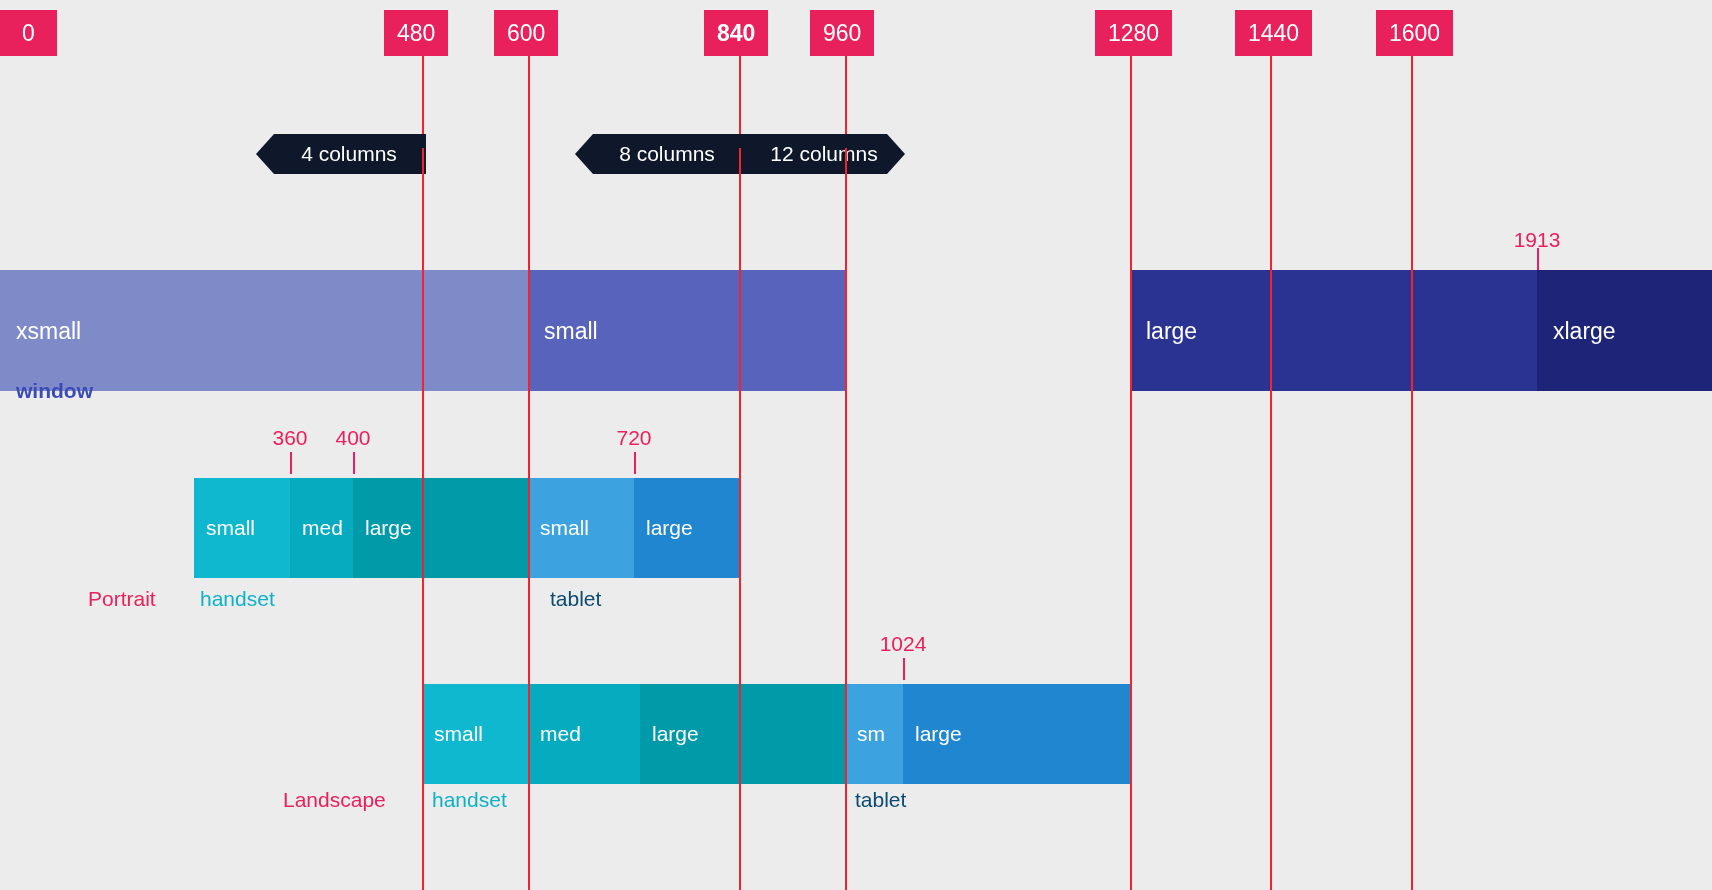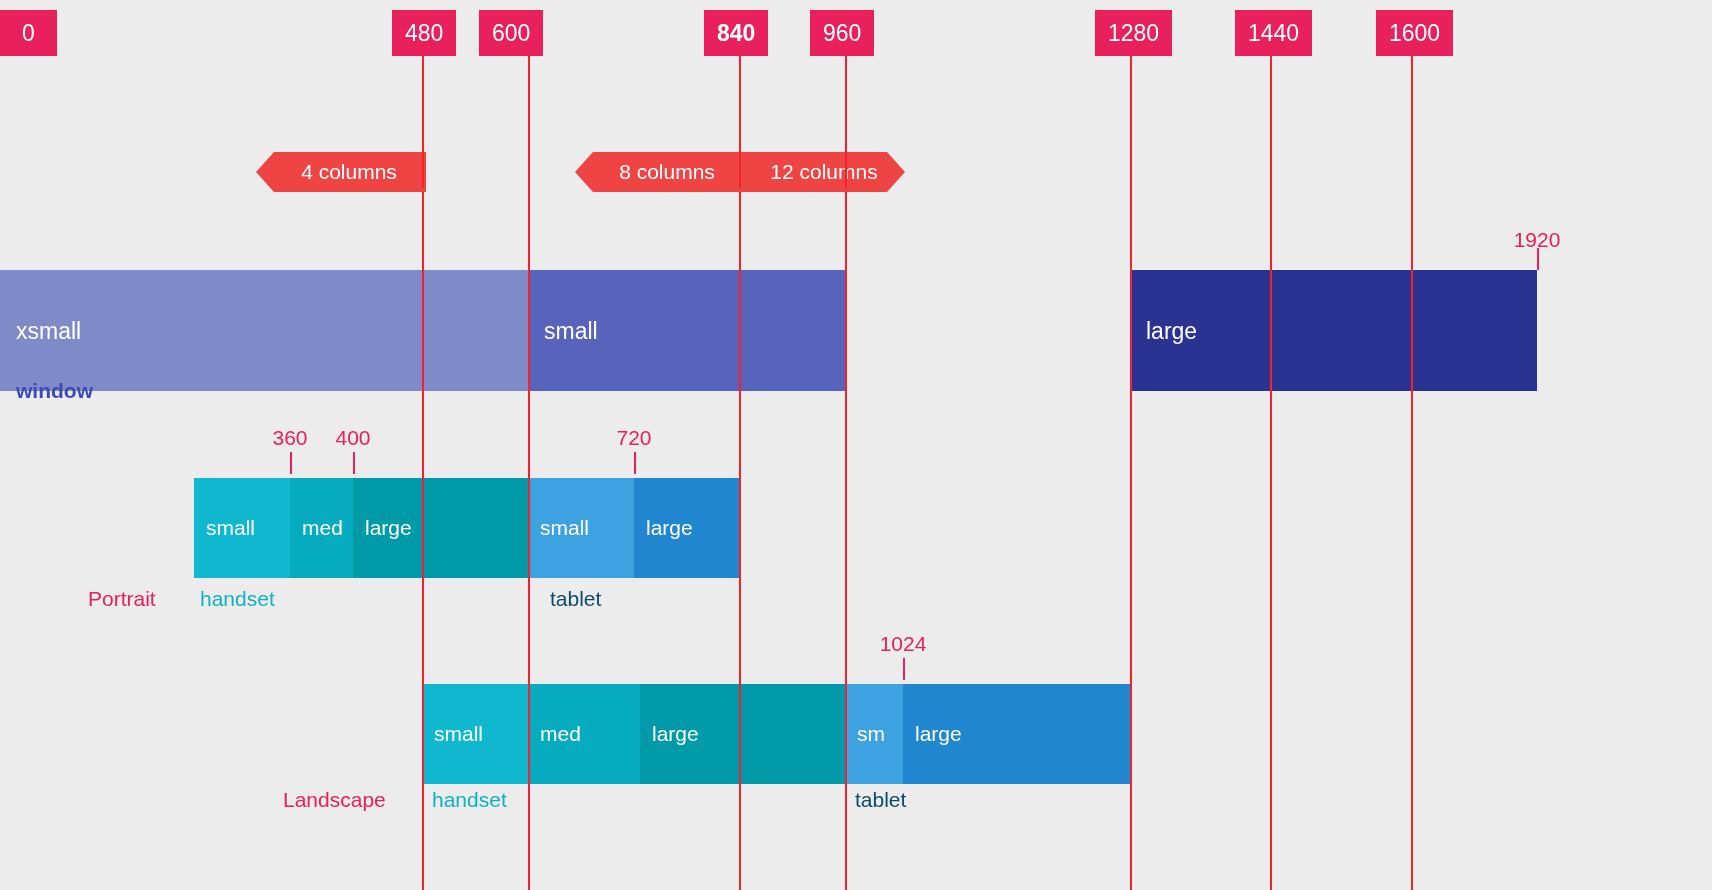--- a/index.html
+++ b/index.html
@@ -42,26 +42,26 @@
     box-sizing: border-box;
     top: 10px;
     white-space: nowrap;
   }
   .badge.left0 { left: 0; padding-left: 22px; padding-right: 22px; text-align: left;}
 
   
   .colbar {
     position: absolute;
     height: 40px;
-    background: #ef4444;
+    background: #0f172a;
     color: #ffffff;
     font-size: 21px;
     line-height: 40px;
     text-align: center;
-    top: 152px;
+    top: 134px;
     box-sizing: border-box;
   }
   .colbar.tip-left {
     clip-path: polygon(18px 0, 100% 0, 100% 100%, 18px 100%, 0 50%);
     padding-left: 16px;
   }
   .colbar.tip-right {
     clip-path: polygon(0 0, calc(100% - 18px) 0, 100% 50%, calc(100% - 18px) 100%, 0 100%);
   }
 
@@ -150,22 +150,22 @@
       <div class="guide" style="left: 528px;"></div>
       <div class="guide" style="left: 739px;"></div>
       <div class="guide" style="left: 845px;"></div>
       <div class="guide" style="left: 1130px;"></div>
       <div class="guide" style="left: 1270px;"></div>
       <div class="guide" style="left: 1411px;"></div>
     </div>
 
   <div id="badges-layer">
       <div class="badge left0" style="left: 0px;">0</div>
-      <div class="badge" style="left: 392px;">480</div>
-      <div class="badge" style="left: 479px;">600</div>
+      <div class="badge" style="left: 384px;">480</div>
+      <div class="badge" style="left: 494px;">600</div>
       <div class="badge" style="left: 704px; font-weight: bold;">840</div>
       <div class="badge" style="left: 810px;">960</div>
       <div class="badge" style="left: 1095px;">1280</div>
       <div class="badge" style="left: 1235px;">1440</div>
       <div class="badge" style="left: 1376px;">1600</div>
     </div>
 
   <div id="columns-layer">
       <div class="colbar tip-left" style="left: 256px; width: 170px;"><span>4 columns</span></div>
       <div class="colbar tip-left" style="left: 575px; width: 168px;"><span>8 columns</span></div>
@@ -178,32 +178,35 @@
   <div class="window-band" id="window-band">
       <div class="wseg" style="left: 0px; width: 528px; background: rgb(127, 138, 200);">
         <span>xsmall</span>
       </div>
       <div class="wseg" style="left: 528px; width: 317px; background: rgb(88, 100, 187);">
         <span>small</span>
       </div>
       <div class="wseg" style="left: 1130px; width: 407px; background: rgb(43, 51, 146);">
         <span>large</span>
       </div>
+      <div class="wseg" style="left: 1537px; width: 175px; background: rgb(30, 37, 120);">
+        <span>xlarge</span>
+      </div>
       <div style="position: absolute; top: 0px; bottom: 0px; width: 2px; background: rgb(245, 34, 46); left: 422px;"></div>
       <div style="position: absolute; top: 0px; bottom: 0px; width: 2px; background: rgb(245, 34, 46); left: 528px;"></div>
       <div style="position: absolute; top: 0px; bottom: 0px; width: 2px; background: rgb(245, 34, 46); left: 739px;"></div>
       <div style="position: absolute; top: 0px; bottom: 0px; width: 2px; background: rgb(245, 34, 46); left: 845px;"></div>
       <div style="position: absolute; top: 0px; bottom: 0px; width: 2px; background: rgb(245, 34, 46); left: 1130px;"></div>
       <div style="position: absolute; top: 0px; bottom: 0px; width: 2px; background: rgb(245, 34, 46); left: 1270px;"></div>
       <div style="position: absolute; top: 0px; bottom: 0px; width: 2px; background: rgb(245, 34, 46); left: 1411px;"></div>
     </div>
   <div class="window-label">window</div>
 
   <div id="ticks-layer">
-      <div class="ticklabel" style="left: 1537px; top: 228px;">1920</div>
+      <div class="ticklabel" style="left: 1537px; top: 228px;">1913</div>
       <div class="tick" style="left: 1537px; top: 248px; height: 22px;"></div>
       <div class="ticklabel" style="left: 290px; top: 426px;">360</div>
       <div class="tick" style="left: 290px; top: 452px; height: 22px;"></div>
       <div class="ticklabel" style="left: 353px; top: 426px;">400</div>
       <div class="tick" style="left: 353px; top: 452px; height: 22px;"></div>
       <div class="ticklabel" style="left: 634px; top: 426px;">720</div>
       <div class="tick" style="left: 634px; top: 452px; height: 22px;"></div>
       <div class="ticklabel" style="left: 903px; top: 632px;">1024</div>
       <div class="tick" style="left: 903px; top: 658px; height: 22px;"></div>
     </div>

